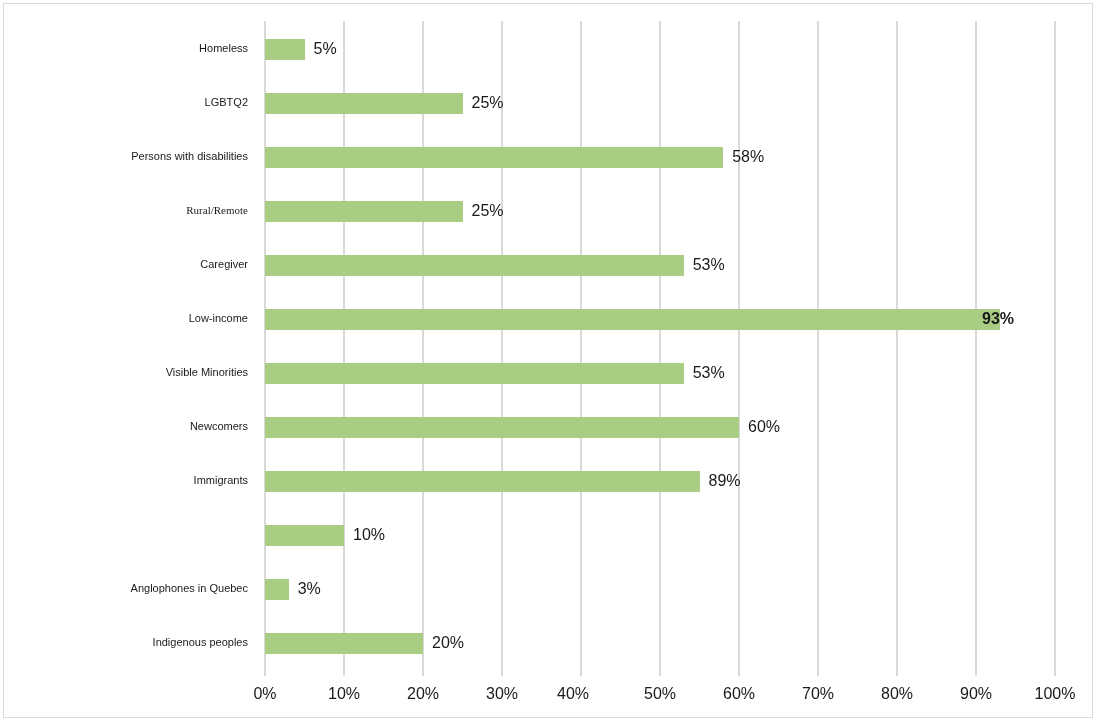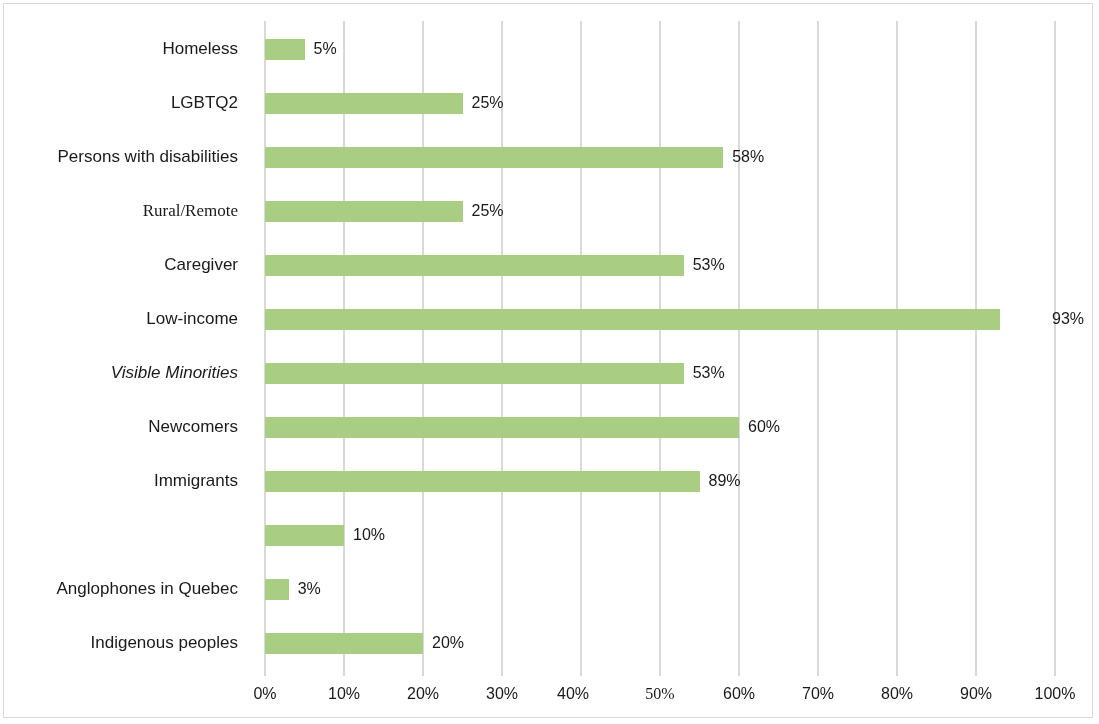--- a/index.html
+++ b/index.html
@@ -69,24 +69,24 @@
     white-space: nowrap;
     padding-left: 9px;
   }
 
   
   .cat-label {
     position: absolute;
     right: 0;
     width: 252px;
     text-align: right;
-    font-size: 17px;
+    font-size: 11px;
     color: #1a1a1a;
     white-space: nowrap;
-    padding-right: 27px;
+    padding-right: 17px;
     box-sizing: border-box;
   }
   #cat-labels {
     position: absolute;
     left: 0;
     top: 17px;
     width: 261px;
     height: 655px;
   }
   .cat-row {
@@ -135,21 +135,21 @@
       </div>
       <div class="cat-row" style="top: 164px; font-family: Liberation Serif, serif;">
         <div class="cat-label">Rural/Remote</div>
       </div>
       <div class="cat-row" style="top: 218px;">
         <div class="cat-label">Caregiver</div>
       </div>
       <div class="cat-row" style="top: 272px;">
         <div class="cat-label">Low-income</div>
       </div>
-      <div class="cat-row" style="top: 326px; font-style: italic;">
+      <div class="cat-row" style="top: 326px;">
         <div class="cat-label">Visible Minorities</div>
       </div>
       <div class="cat-row" style="top: 380px;">
         <div class="cat-label">Newcomers</div>
       </div>
       <div class="cat-row" style="top: 434px;">
         <div class="cat-label">Immigrants</div>
       </div>
       <div class="cat-row" style="top: 542px;">
         <div class="cat-label">Anglophones in Quebec</div>
@@ -189,21 +189,21 @@
         <div class="row" style="top: 164px;">
           <div class="bar" style="width: 197.5px; background: rgb(168, 205, 131);"></div>
           <div class="value-label" style="left: 197.5px;">25%</div>
         </div>
         <div class="row" style="top: 218px;">
           <div class="bar" style="width: 418.7px; background: rgb(168, 205, 131);"></div>
           <div class="value-label" style="left: 418.7px;">53%</div>
         </div>
         <div class="row" style="top: 272px;">
           <div class="bar" style="width: 734.7px; background: rgb(168, 205, 131);"></div>
-          <div class="value-label" style="left: 778px;">93%</div>
+          <div class="value-label" style="left: 708px; font-weight: bold;">93%</div>
         </div>
         <div class="row" style="top: 326px;">
           <div class="bar" style="width: 418.7px; background: rgb(168, 205, 131);"></div>
           <div class="value-label" style="left: 418.7px;">53%</div>
         </div>
         <div class="row" style="top: 380px;">
           <div class="bar" style="width: 474px; background: rgb(168, 205, 131);"></div>
           <div class="value-label" style="left: 474px;">60%</div>
         </div>
         <div class="row" style="top: 434px;">
@@ -224,21 +224,21 @@
         </div>
       </div>
   </div>
 
   <div id="x-axis">
       <div class="tick-label" style="left: 0px;">0%</div>
       <div class="tick-label" style="left: 79px;">10%</div>
       <div class="tick-label" style="left: 158px;">20%</div>
       <div class="tick-label" style="left: 237px;">30%</div>
       <div class="tick-label" style="left: 308px;">40%</div>
-      <div class="tick-label" style="left: 395px; font-family: Liberation Serif, serif;">50%</div>
+      <div class="tick-label" style="left: 395px;">50%</div>
       <div class="tick-label" style="left: 474px;">60%</div>
       <div class="tick-label" style="left: 553px; text-align: center;">70%</div>
       <div class="tick-label" style="left: 632px;">80%</div>
       <div class="tick-label" style="left: 711px;">90%</div>
       <div class="tick-label" style="left: 790px; text-align: center;">100%</div>
     </div>
 
 </div>
 
 </body></html>

